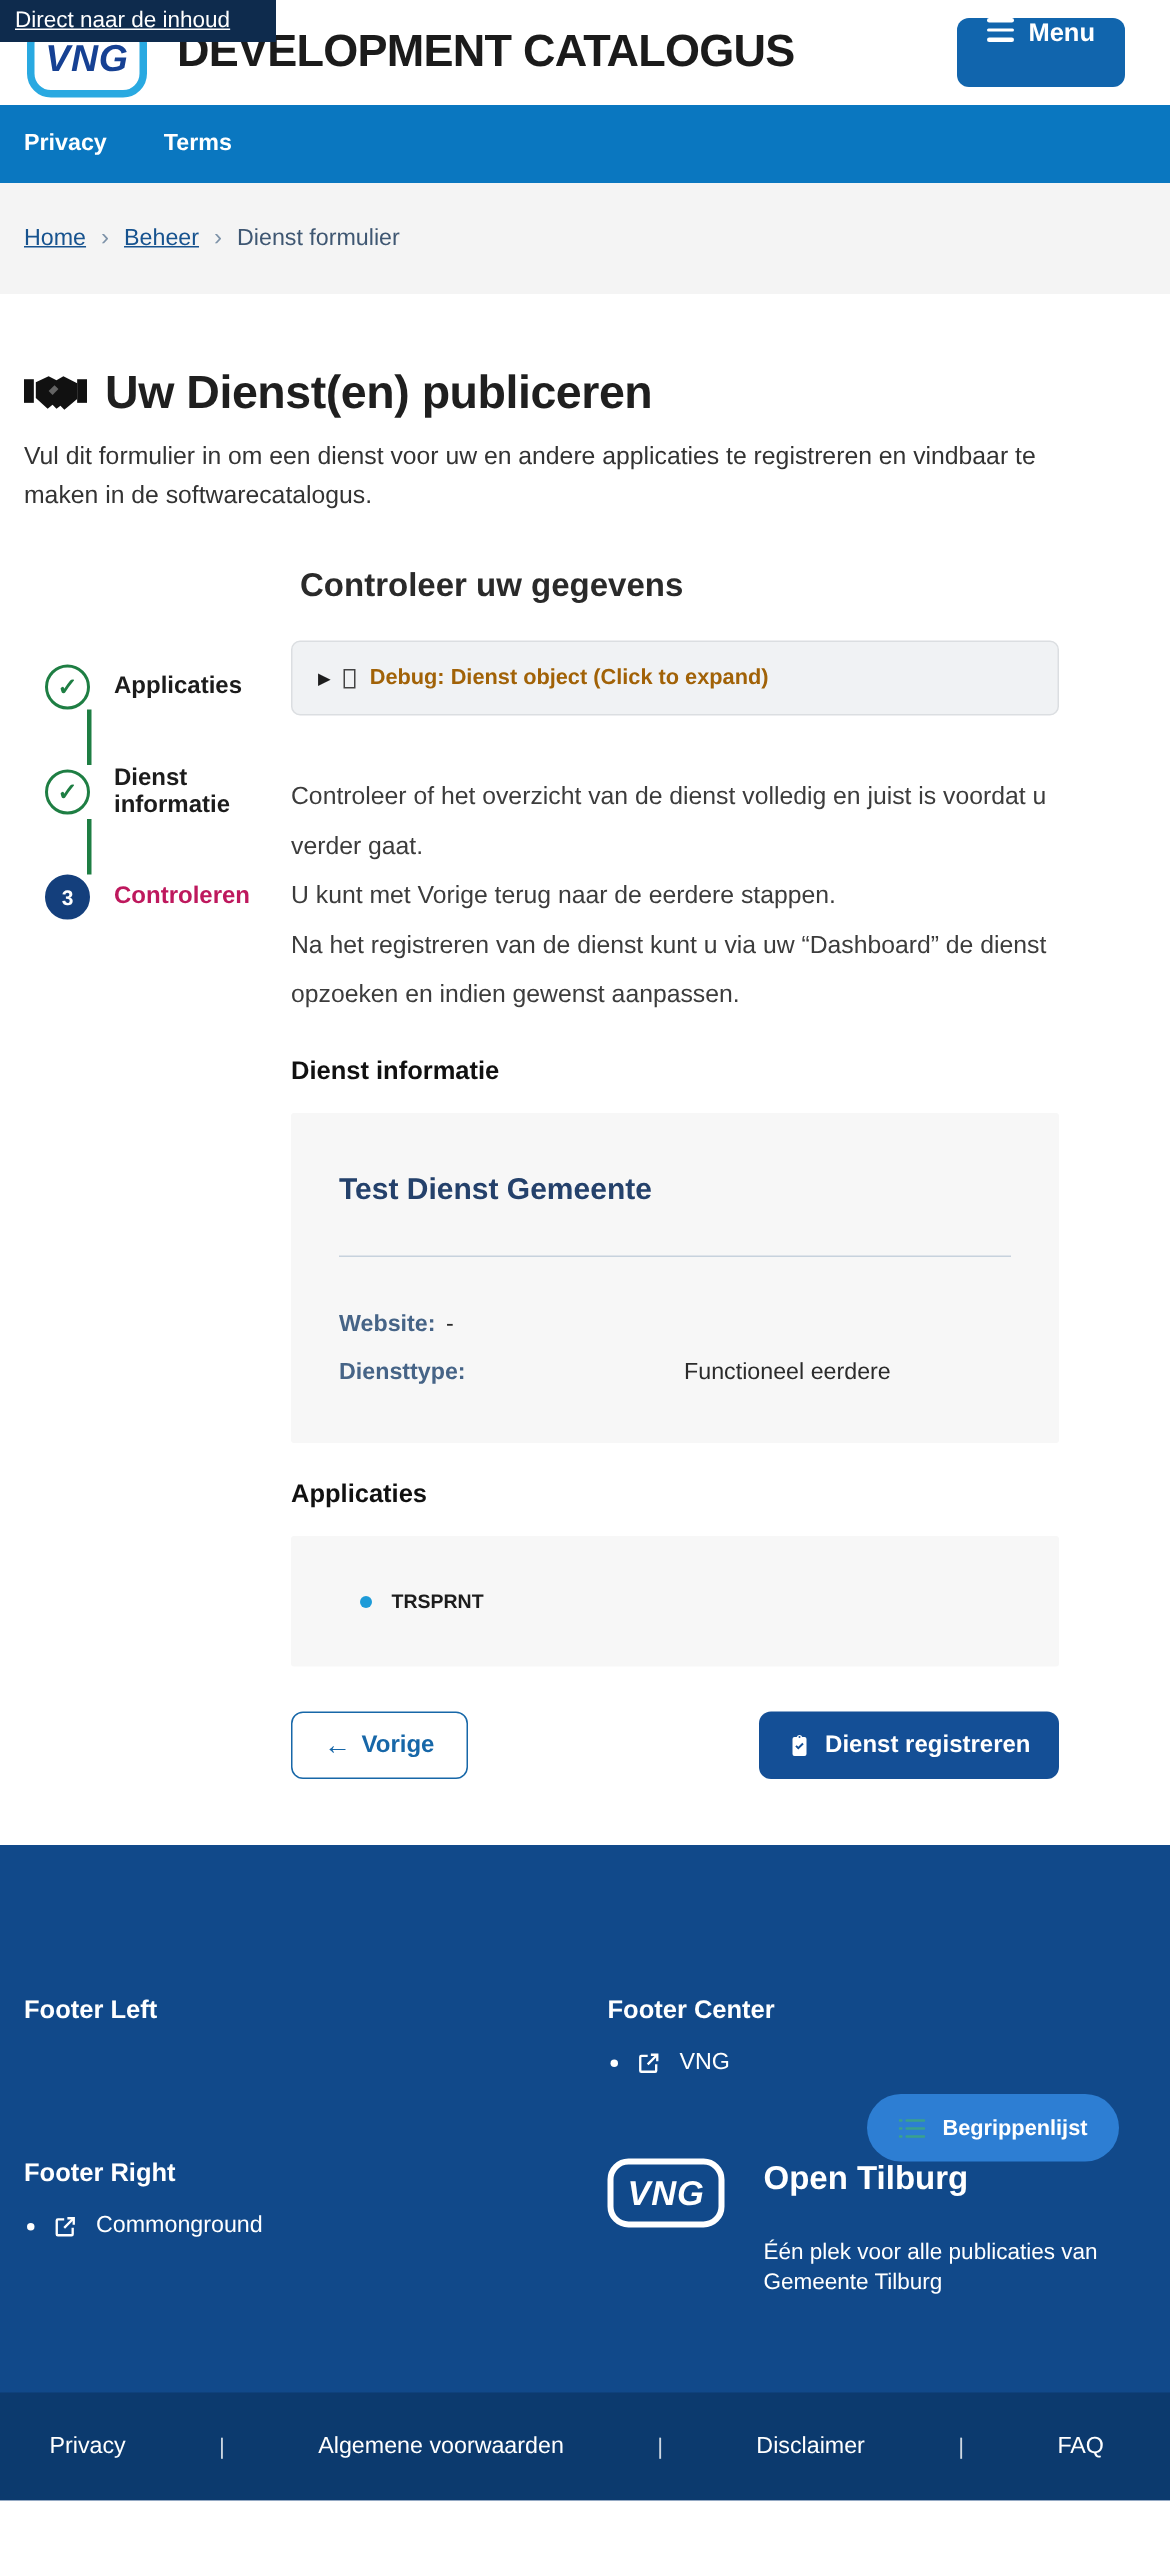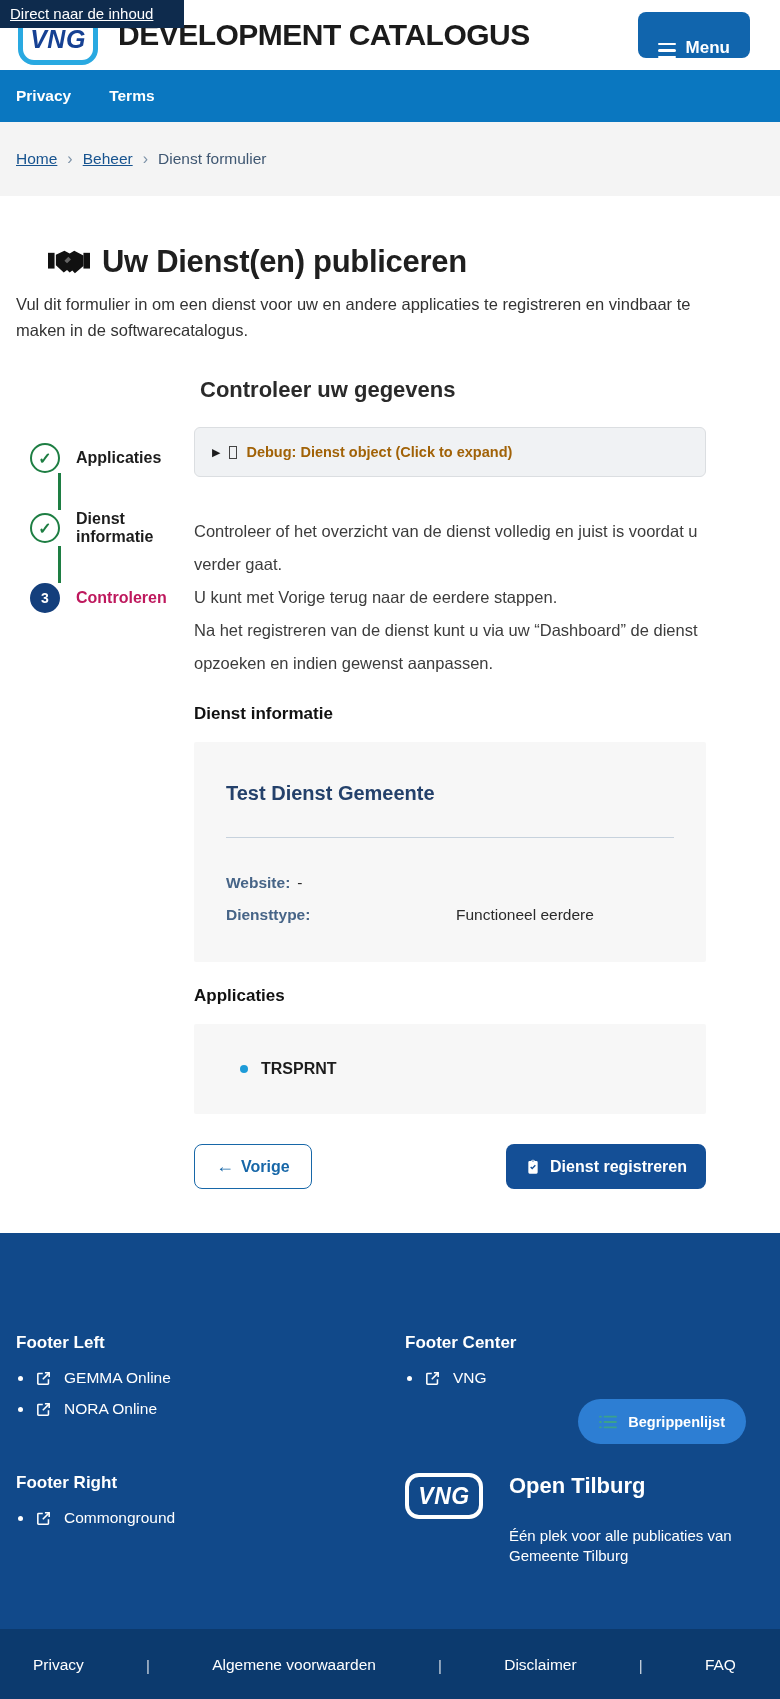--- a/index.html
+++ b/index.html
@@ -28,39 +28,39 @@
     display:flex; align-items:center; justify-content:center; flex:0 0 auto;
     margin-top:8px;
   }
   .vng-text { color:#164193; font-weight:800; font-style:italic; font-size:25px; letter-spacing:.5px; }
   .site-title {
     font-size:30px; font-weight:800; letter-spacing:-0.5px; color:#1b1b1b;
     margin-left:20px; white-space:nowrap; flex:1 1 auto; overflow:hidden;
   }
   .menu-btn {
     flex:0 0 auto; background:#1165ad; color:#fff; border:none; border-radius:8px;
-    height:46px; padding:0 20px; display:flex; align-items:flex-end; gap:10px;
+    height:46px; padding:0 20px; display:flex; align-items:flex-start; gap:10px;
     font-size:17px; font-weight:700; cursor:pointer; font-family:inherit;
   }
   .hamburger { display:inline-flex; flex-direction:column; gap:4px; }
   .hamburger i { display:block; width:18px; height:2.5px; background:#fff; border-radius:2px; }
 
   
   .top-nav { height:52px; background:#0a77c0; display:flex; align-items:center; gap:38px; padding:0 16px; }
   .top-nav a { color:#fff; font-size:15.5px; font-weight:600; text-decoration:none; }
 
   
   .breadcrumb { height:74px; background:#f4f4f4; display:flex; align-items:center; padding:0 16px; gap:10px; }
   .breadcrumb a { color:#17538f; font-size:15.5px; text-decoration:underline; }
   .breadcrumb .crumb-sep { color:#7d92a8; font-size:16px; }
   .breadcrumb .crumb-current { color:#3f5772; font-size:15.5px; }
 
   
   main { padding:48px 0 44px 16px; background:#fff; }
-  .page-head { display:flex; align-items:center; gap:12px;margin-left:32px; }
+  .page-head { display:flex; align-items:center; gap:12px; }
   .handshake-icon { width:42px; height:28px; flex:0 0 auto; }
   .page-title { font-size:31px; font-weight:800; color:#1f1f1f; letter-spacing:-0.3px; }
   .page-intro { margin-top:12px; width:700px; font-size:16.5px; line-height:1.55; color:#333; }
 
   
   .content-grid { display:grid; grid-template-columns:178px 512px; margin-top:34px; }
 
   
   .stepper { padding-top:66px; padding-left:14px; }
   .step { display:flex; align-items:center; gap:16px; }
@@ -98,21 +98,21 @@
   .field-row:last-child { margin-bottom:0; }
   .field-label { color:#466487; font-weight:700; }
   .field-row.inline .field-value { margin-left:7px; }
   .field-row.spread .field-label { flex:0 0 230px; }
   .field-value { color:#2b2b2b; }
 
   .apps-card { padding:36px 32px; }
   .apps-card ul { list-style:none; }
   .apps-card li { display:flex; align-items:center; gap:13px; padding-left:14px; }
   .bullet-dot { width:8px; height:8px; border-radius:50%; background:#1d9bd8; flex:0 0 auto; }
-  .app-name { font-size:16px; font-weight:700; color:#1d1d1d; }
+  .app-name { font-size:13px; font-weight:700; color:#1d1d1d; }
 
   .actions { margin-top:30px; display:flex; justify-content:space-between; align-items:center; }
   .btn-prev {
     background:#fff; border:1.5px solid #1767a8; color:#1767a8; border-radius:8px;
     height:45px; padding:0 21px; font-size:16px; font-weight:700; cursor:pointer;
     display:flex; align-items:center; gap:7px; font-family:inherit;
   }
   .arrow-left { font-size:18px; }
   .btn-submit {
     background:#144f96; border:none; color:#fff; border-radius:8px;
@@ -271,40 +271,20 @@
         </div>
       </section>
     </div>
   </main>
 
   <footer class="site-footer">
     <div class="footer-grid">
 
       <div class="footer-col">
         <h5>Footer Left</h5>
-        <ul>
-          <li>
-            <span class="dot"></span>
-            <svg class="ext-icon" viewBox="0 0 24 24" fill="none" stroke="#fff" stroke-width="2.2" xmlns="http://www.w3.org/2000/svg">
-                <path d="M14 4h6v6"></path>
-                <path d="M20 4l-9 9"></path>
-                <path d="M19 13v6a1 1 0 0 1-1 1H5a1 1 0 0 1-1-1V6a1 1 0 0 1 1-1h6"></path>
-              </svg>
-            <a href="#">GEMMA Online</a>
-          </li>
-          <li>
-            <span class="dot"></span>
-            <svg class="ext-icon" viewBox="0 0 24 24" fill="none" stroke="#fff" stroke-width="2.2" xmlns="http://www.w3.org/2000/svg">
-                <path d="M14 4h6v6"></path>
-                <path d="M20 4l-9 9"></path>
-                <path d="M19 13v6a1 1 0 0 1-1 1H5a1 1 0 0 1-1-1V6a1 1 0 0 1 1-1h6"></path>
-              </svg>
-            <a href="#">NORA Online</a>
-          </li>
-        </ul>
       </div>
 
       <div class="footer-col">
         <h5>Footer Center</h5>
         <ul>
           <li>
             <span class="dot"></span>
             <svg class="ext-icon" viewBox="0 0 24 24" fill="none" stroke="#fff" stroke-width="2.2" xmlns="http://www.w3.org/2000/svg">
                 <path d="M14 4h6v6"></path>
                 <path d="M20 4l-9 9"></path>

